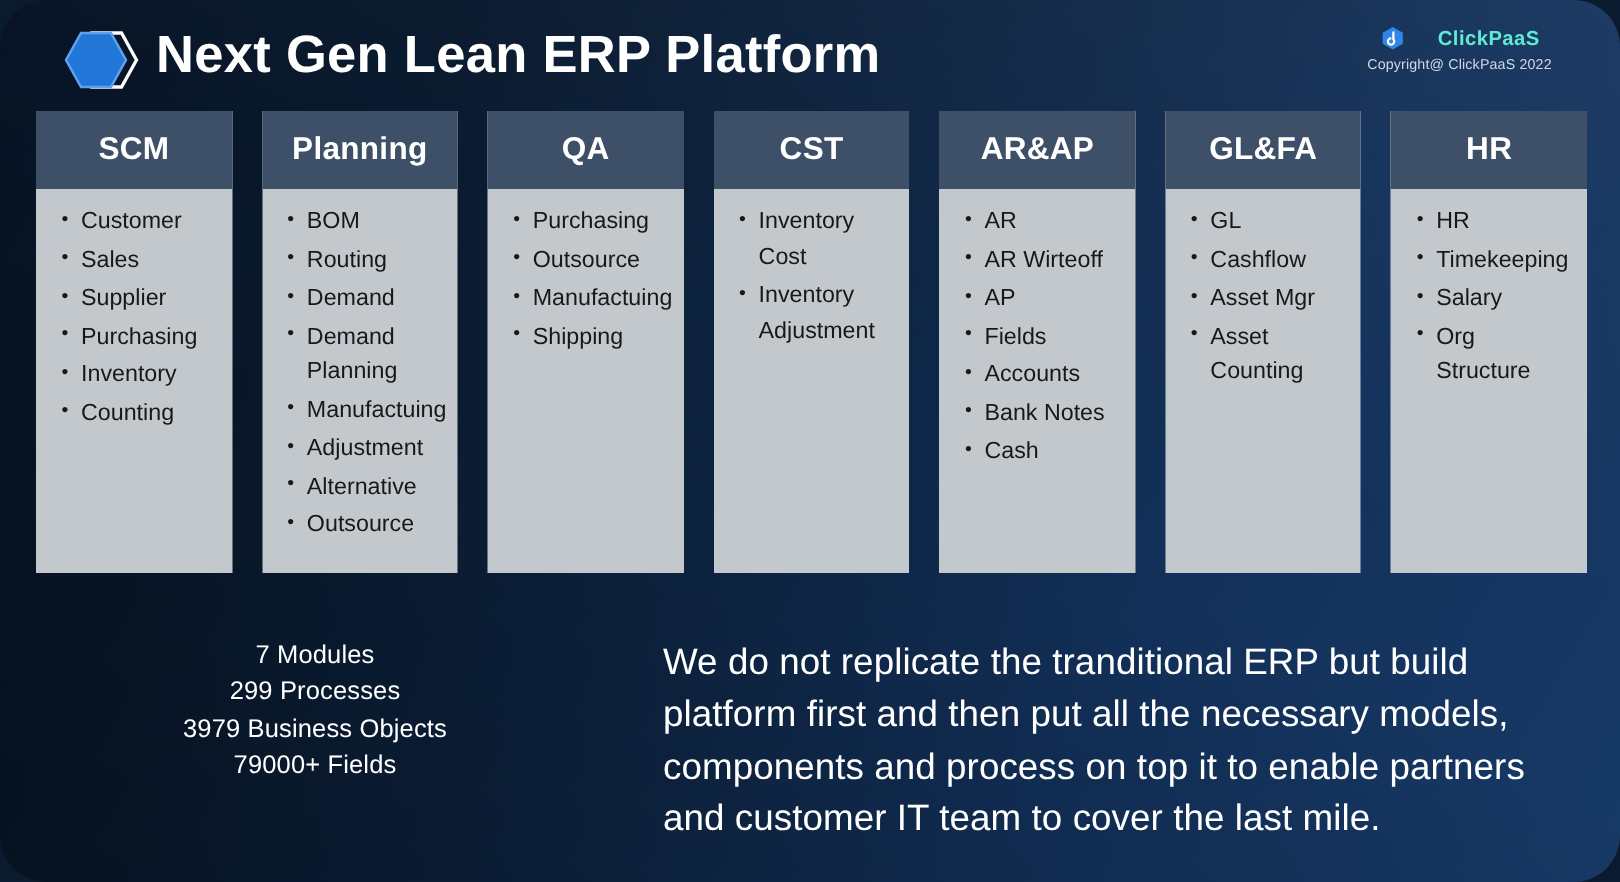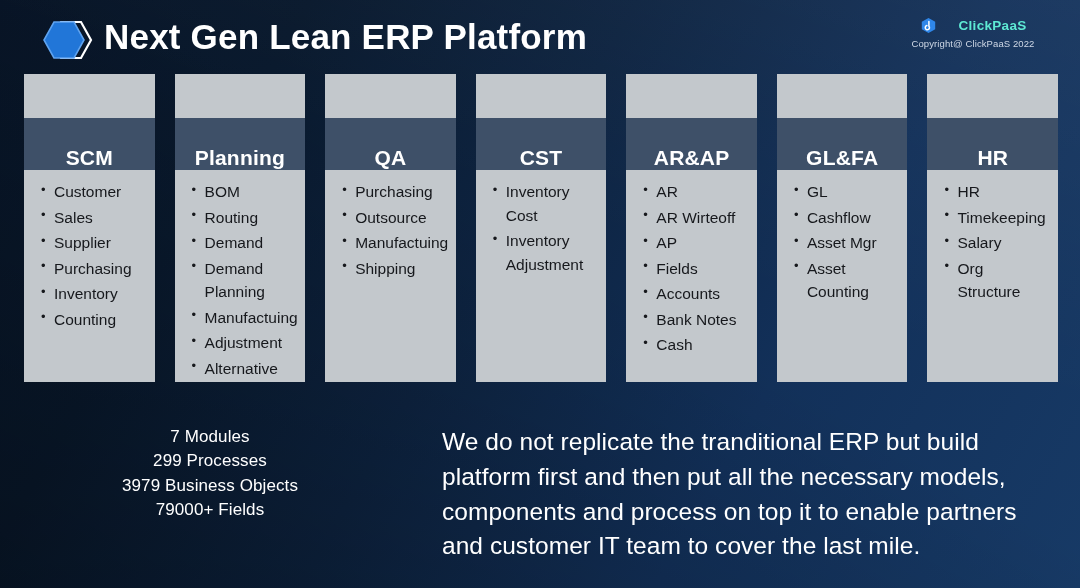--- a/index.html
+++ b/index.html
@@ -19,20 +19,21 @@
     height: 588px;
     background:
       linear-gradient(118deg,
         #0a1a2e 0%,
         #0a1b31 28%,
         #0d2banything 28%,
         #102a4a 58%,
         #16345a 80%,
         #173860 100%);
     overflow: hidden;
+    border-radius: 31px;
   }
   #slide::before {
     content: "";
     position: absolute;
     inset: 0;
     background:
       linear-gradient(120deg,
         #081527 0%,
         #09192d 22%,
         #0d2340 45%,
@@ -120,24 +121,23 @@
     flex: 1 1 0;
     display: flex;
     flex-direction: column;
     background: #c3c8cc;
     overflow: hidden;
   }
   .card-head {
     height: 52px;
     background: #3e5068;
     display: flex;
-    align-items: flex-end;
+    align-items: center;
     justify-content: center;
     flex: 0 0 auto;
-    margin-top: 44px;
   }
   .card-head-text {
     color: #ffffff;
     font-size: 21px;
     font-weight: bold;
     letter-spacing: 0.2px;
   }
   .card-body {
     flex: 1 1 auto;
     padding: 10px 10px 8px 17px;

